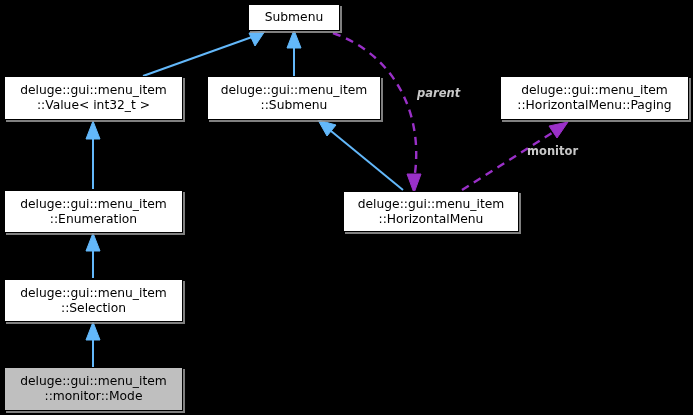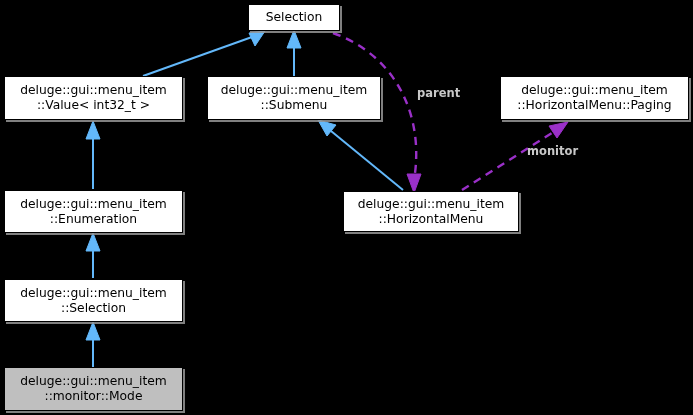--- a/index.html
+++ b/index.html
@@ -101,21 +101,21 @@
     </g>
 
     <g>
       <path d="M 462,190 L 555,131" fill="none" stroke="#9a30c8" stroke-width="2.4" stroke-dasharray="8,6"></path>
       <polygon points="568,122 549,126 557,138" fill="#9a30c8" stroke="#9a30c8" stroke-width="1"></polygon>
     </g>
 
   </svg>
 
   <div class="node-box" style="left:248px; top:4px; width:92px; height:27px;">
-    <span class="node-label">Selection</span>
+    <span class="node-label">Submenu</span>
   </div>
 
   <div class="node-box" style="left:4px; top:76px; width:179px; height:44px;">
     <span class="node-label">deluge::gui::menu_item
 ::Value&lt; int32_t &gt;</span>
   </div>
 
   <div class="node-box" style="left:207px; top:76px; width:174px; height:44px;">
     <span class="node-label">deluge::gui::menu_item
 ::Submenu</span>
@@ -139,17 +139,17 @@
   <div class="node-box" style="left:4px; top:279px; width:179px; height:43px;">
     <span class="node-label">deluge::gui::menu_item
 ::Selection</span>
   </div>
 
   <div class="node-box highlight" style="left:4px; top:367px; width:179px; height:44px;">
     <span class="node-label">deluge::gui::menu_item
 ::monitor::Mode</span>
   </div>
 
-  <div class="edge-label" style="left:417px; top:87px;">parent</div>
+  <div class="edge-label" style="left:417px; top:87px;font-style:italic;">parent</div>
 
   <div class="edge-label" style="left:527px; top:145px;">monitor</div>
 
 </div>
 
 </body></html>

